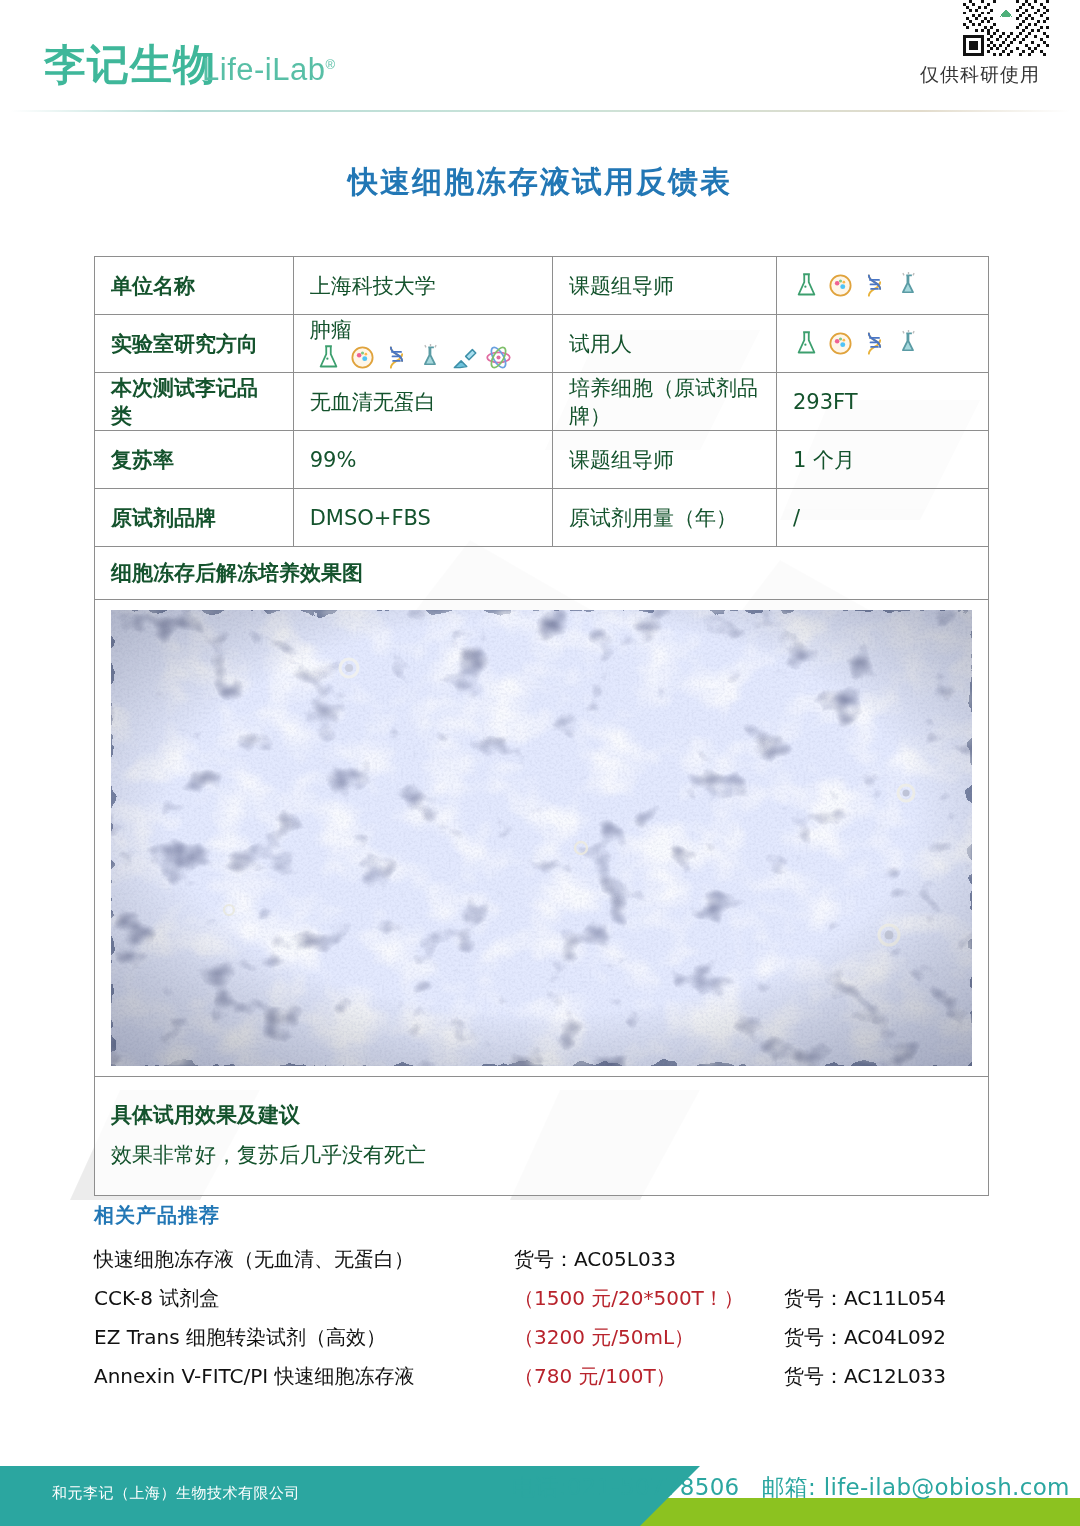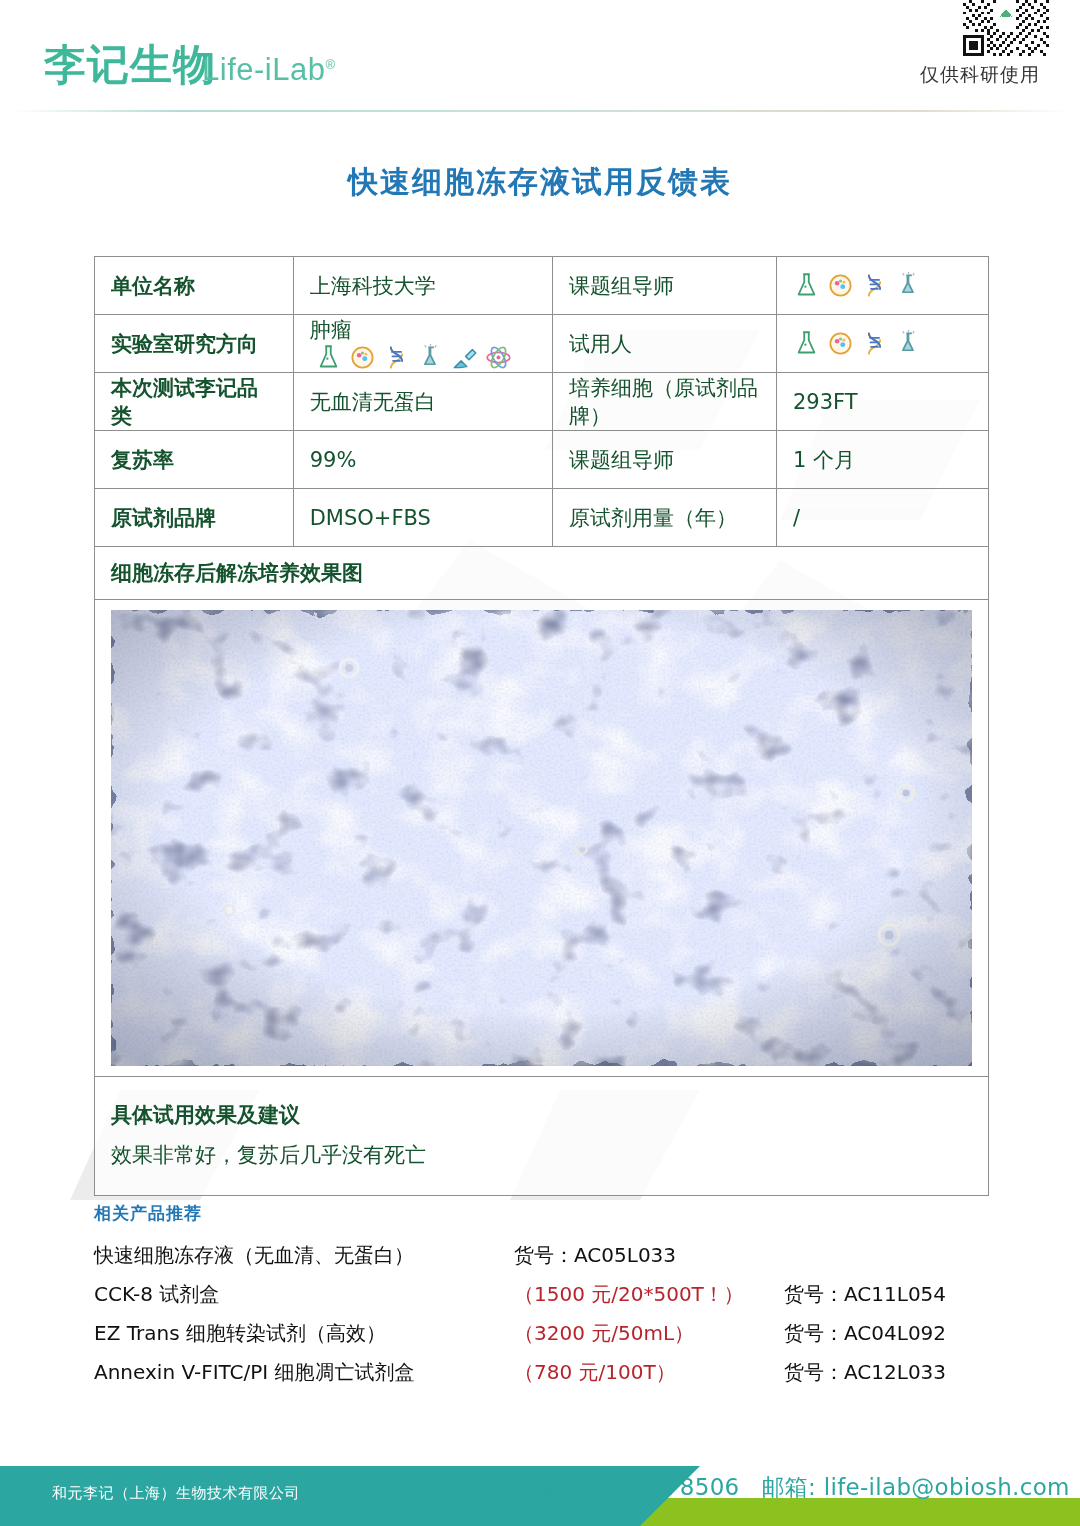--- a/index.html
+++ b/index.html
@@ -80,21 +80,21 @@
   
   .photo-wrap{
     position:relative;width:861px;height:456px;margin:10px auto 10px auto;
     overflow:hidden;background:#5c6a90;
   }
   .photo-wrap svg{display:block;width:100%;height:100%;}
 
   
   .rec{position:absolute;left:94px;top:1202px;width:900px;z-index:3;}
   .rec-title{
-    font-size:17px;font-weight:bold;color:#2277b5;letter-spacing:1px;
+    font-size:20px;font-weight:bold;color:#2277b5;letter-spacing:1px;
     font-family:Liberation Sans, sans-serif;
     margin-bottom:11px;
   }
   .rec-row{
     display:flex;align-items:center;
     font-size:20px;color:#111;line-height:1.95;
     font-family:"DejaVu Sans","Liberation Sans",sans-serif;
   }
   .rec-name{width:420px;}
   .rec-price{width:270px;color:#b8232c;}
@@ -344,21 +344,21 @@
       <span class="rec-name">CCK-8 试剂盒</span>
       <span class="rec-price">（1500 元/20*500T！）</span>
       <span class="rec-cat">货号：AC11L054</span>
     </div>
     <div class="rec-row">
       <span class="rec-name">EZ Trans 细胞转染试剂（高效）</span>
       <span class="rec-price">（3200 元/50mL）</span>
       <span class="rec-cat">货号：AC04L092</span>
     </div>
     <div class="rec-row">
-      <span class="rec-name">Annexin V-FITC/PI 细胞凋亡试剂盒</span>
+      <span class="rec-name">Annexin V-FITC/PI 快速细胞冻存液</span>
       <span class="rec-price">（780 元/100T）</span>
       <span class="rec-cat">货号：AC12L033</span>
     </div>
   </div>
 
   <div class="qr">
     <svg width="88" height="86" viewBox="0 0 29 29" shape-rendering="crispEdges">
       <rect width="29" height="29" fill="#fff"></rect>
       <g fill="#111">
         <path d="M0 0h7v7h-7z"></path>

